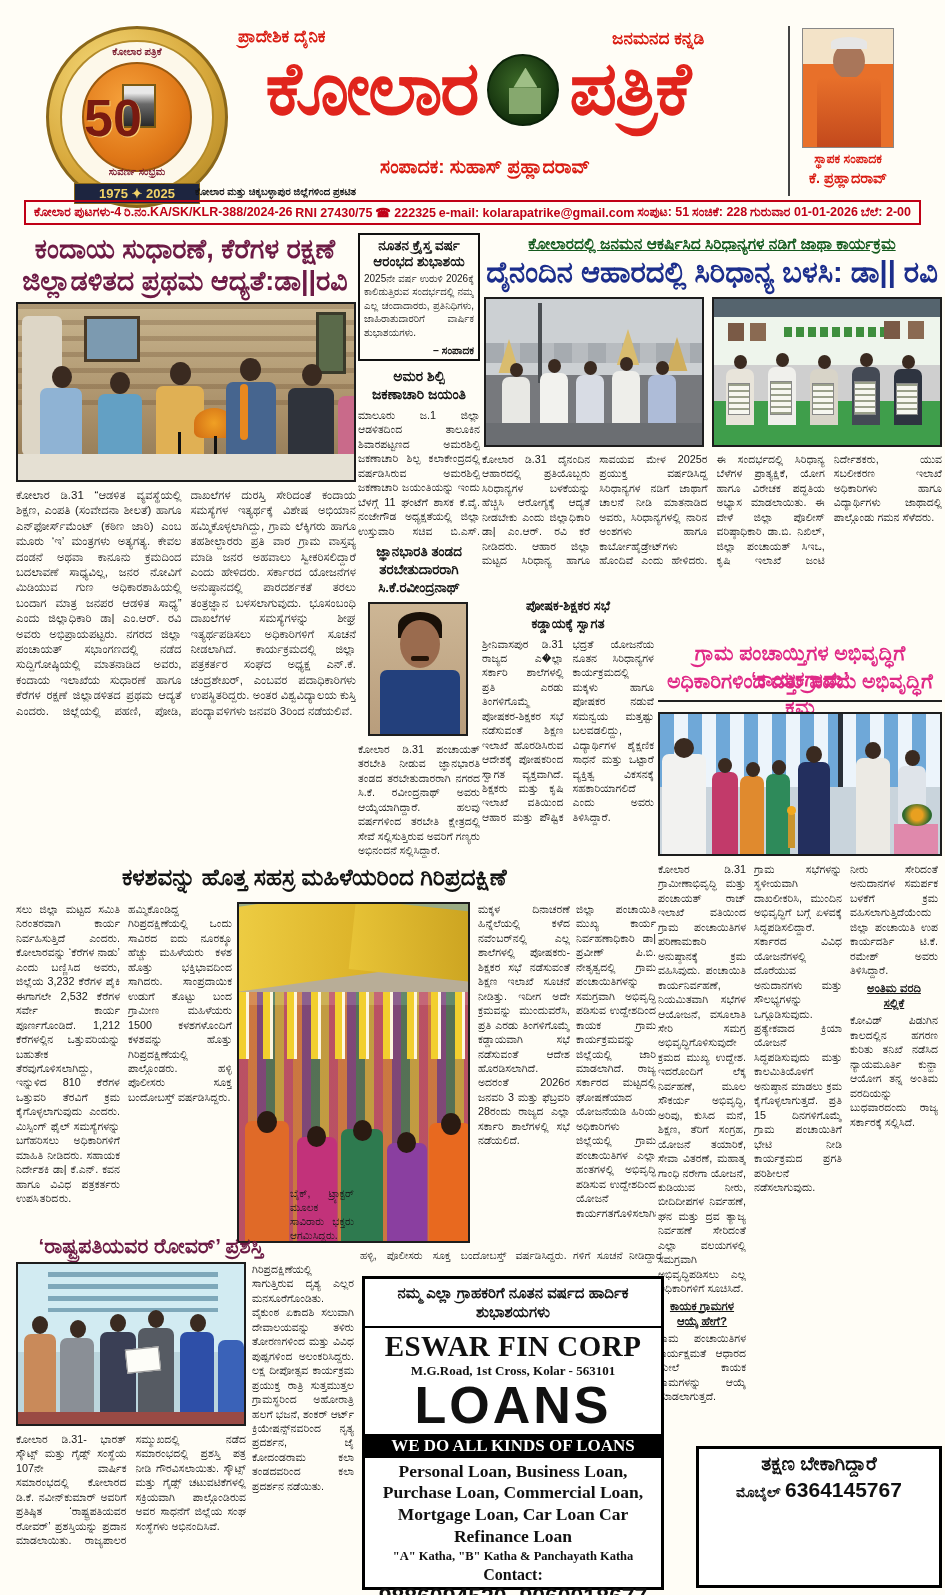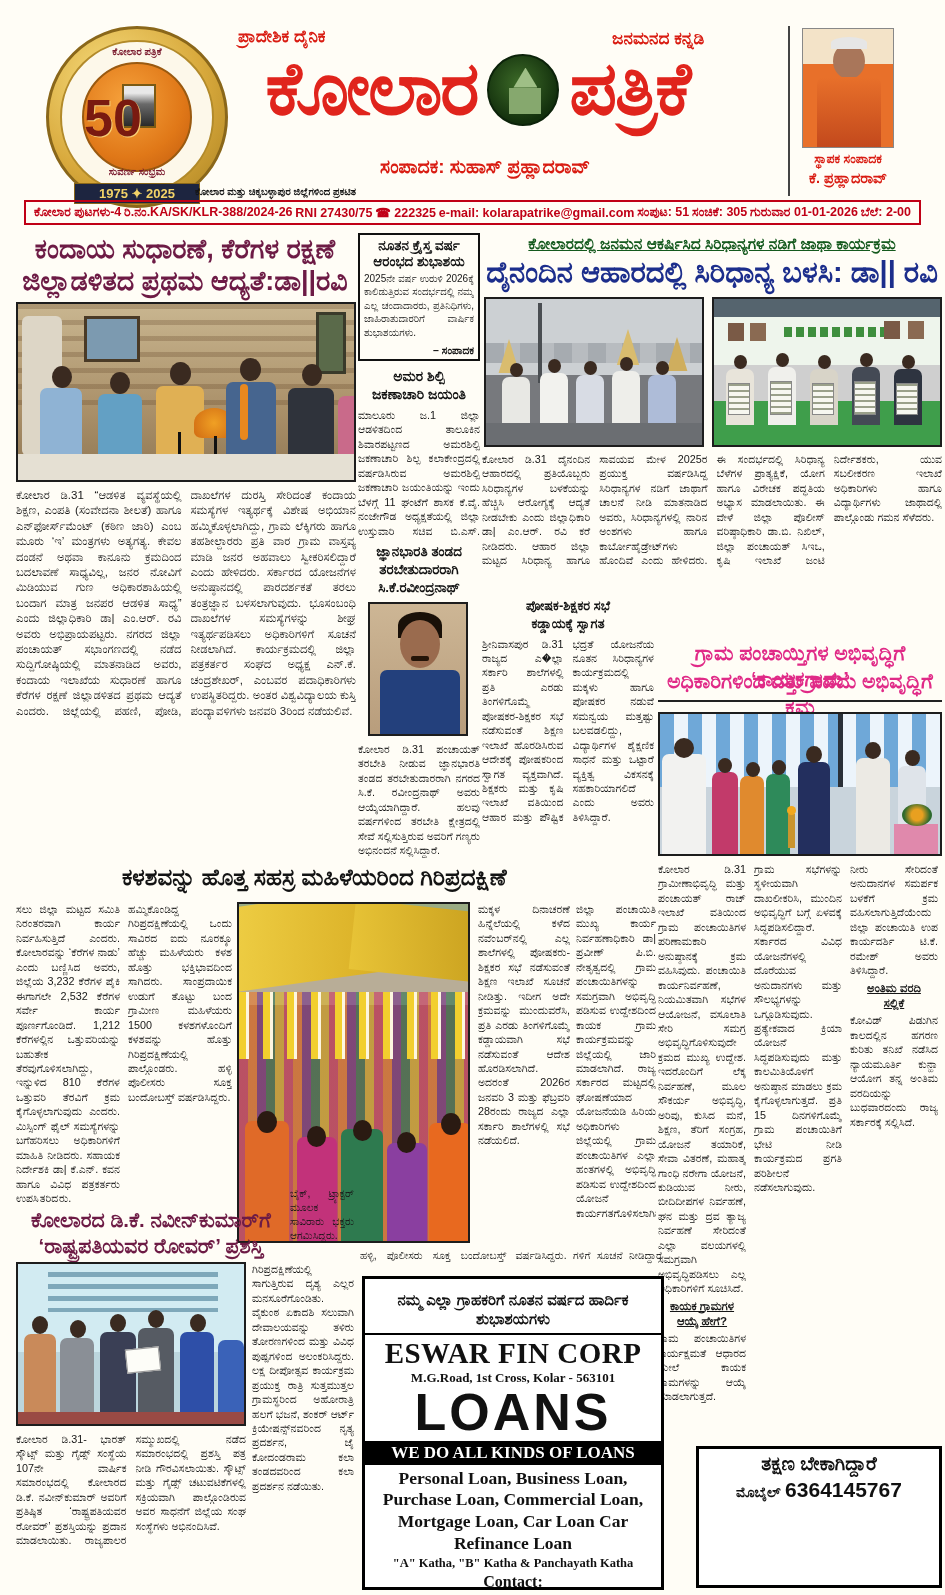--- a/index.html
+++ b/index.html
@@ -69,21 +69,21 @@
   <div class="abs center red" style="left:790px;top:152px;width:116px;font-size:12.5px;font-weight:bold">ಸ್ಥಾಪಕ ಸಂಪಾದಕ</div>
   <div class="abs center red" style="left:790px;top:170px;width:116px;font-size:14.5px;font-weight:bold">ಕೆ. ಪ್ರಹ್ಲಾದರಾವ್</div>
 
   <div class="abs dateline" style="left:24px;top:200px;width:897px;height:25px">
     <span>ಕೋಲಾರ ಪುಟಗಳು-4</span>
     <span>ರಿ.ನಂ.KA/SK/KLR-388/2024-26</span>
     <span>RNI 27430/75</span>
     <span>☎ 222325</span>
     <span>e-mail: kolarapatrike@gmail.com</span>
     <span>ಸಂಪುಟ: 51</span>
-    <span>ಸಂಚಿಕೆ: 305</span>
+    <span>ಸಂಚಿಕೆ: 228</span>
     <span>ಗುರುವಾರ 01-01-2026</span>
     <span>ಬೆಲೆ: 2-00</span>
   </div>
 
   <div class="abs center maroon" style="left:14px;top:234px;width:342px;font-size:27px;font-weight:800;line-height:1.15">ಕಂದಾಯ ಸುಧಾರಣೆ, ಕೆರೆಗಳ ರಕ್ಷಣೆ</div>
   <div class="abs center maroon" style="left:14px;top:266px;width:342px;font-size:27px;font-weight:800;line-height:1.15">ಜಿಲ್ಲಾಡಳಿತದ ಪ್ರಥಮ ಆದ್ಯತೆ:ಡಾ||ರವಿ</div>
 
   <div class="fig" style="left:16px;top:302px;width:340px;height:180px">
     <div class="s" style="inset:0;background:linear-gradient(180deg,#c9b690,#aa9069 60%,#8f7754)"></div>
     <div class="s" style="left:0;top:0;width:100%;height:60%;background:repeating-linear-gradient(180deg,rgba(100,70,40,.28) 0 5px,rgba(0,0,0,0) 5px 16px)"></div>
@@ -135,21 +135,20 @@
     <div class="bd" style="left:190px;bottom:0;width:42px;height:118px;background:#e8691f"></div>
     <div class="hd" style="left:202px;bottom:106px;width:20px;height:22px;background:#2a1a12"></div>
   </div>
 
   <div class="abs kn" style="left:478px;top:902px;width:92px;height:341px;font-size:10.8px">ಮಕ್ಕಳ ದಿನಾಚರಣೆ ಹಿನ್ನೆಲೆಯಲ್ಲಿ ಕಳೆದ ನವೆಂಬರ್‌ನಲ್ಲಿ ಎಲ್ಲ ಶಾಲೆಗಳಲ್ಲಿ ಪೋಷಕರು-ಶಿಕ್ಷಕರ ಸಭೆ ನಡೆಸುವಂತೆ ಶಿಕ್ಷಣ ಇಲಾಖೆ ಸೂಚನೆ ನೀಡಿತ್ತು. ಇದೀಗ ಅದೇ ಕ್ರಮವನ್ನು ಮುಂದುವರೆಸಿ, ಪ್ರತಿ ಎರಡು ತಿಂಗಳಿಗೊಮ್ಮೆ ಕಡ್ಡಾಯವಾಗಿ ಸಭೆ ನಡೆಸುವಂತೆ ಆದೇಶ ಹೊರಡಿಸಲಾಗಿದೆ. ಅದರಂತೆ 2026ರ ಜನವರಿ 3 ಮತ್ತು ಫೆಬ್ರವರಿ 28ರಂದು ರಾಜ್ಯದ ಎಲ್ಲಾ ಸರ್ಕಾರಿ ಶಾಲೆಗಳಲ್ಲಿ ಸಭೆ ನಡೆಯಲಿದೆ.</div>
 
   <div class="abs kn" style="left:576px;top:902px;width:80px;height:341px;font-size:10.8px">ಜಿಲ್ಲಾ ಪಂಚಾಯಿತಿ ಮುಖ್ಯ ಕಾರ್ಯ ನಿರ್ವಹಣಾಧಿಕಾರಿ ಡಾ| ಪ್ರವೀಣ್ ಪಿ.ಬಿ. ನೇತೃತ್ವದಲ್ಲಿ ಗ್ರಾಮ ಪಂಚಾಯಿತಿಗಳನ್ನು ಸಮಗ್ರವಾಗಿ ಅಭಿವೃದ್ಧಿ ಪಡಿಸುವ ಉದ್ದೇಶದಿಂದ ಕಾಯಕ ಗ್ರಾಮ ಕಾರ್ಯಕ್ರಮವನ್ನು ಜಿಲ್ಲೆಯಲ್ಲಿ ಜಾರಿ ಮಾಡಲಾಗಿದೆ. ರಾಜ್ಯ ಸರ್ಕಾರದ ಮಟ್ಟದಲ್ಲಿ ಘೋಷಣೆಯಾದ ಯೋಜನೆಯಡಿ ಹಿರಿಯ ಅಧಿಕಾರಿಗಳು ಜಿಲ್ಲೆಯಲ್ಲಿ ಗ್ರಾಮ ಪಂಚಾಯಿತಿಗಳ ಎಲ್ಲಾ ಹಂತಗಳಲ್ಲಿ ಅಭಿವೃದ್ಧಿ ಪಡಿಸುವ ಉದ್ದೇಶದಿಂದ ಯೋಜನೆ ಕಾರ್ಯಗತಗೊಳಿಸಲಾಗಿದೆ.</div>
 
   <div class="abs kn" style="left:290px;top:1186px;width:64px;height:74px;font-size:10.5px">ಬೈಕ್, ಟ್ರ್ಯಾಕ್ಟರ್ ಮೂಲಕ ಸಾವಿರಾರು ಭಕ್ತರು ಆಗಮಿಸಿದ್ದರು.</div>
 
-  <div class="abs center maroon" style="left:14px;top:1208px;width:274px;font-size:20.5px;font-weight:800;line-height:1.2">ಕೋಲಾರದ ಡಿ.ಕೆ. ನವೀನ್‌ಕುಮಾರ್‌ಗೆ</div>
   <div class="abs center maroon" style="left:14px;top:1234px;width:274px;font-size:20.5px;font-weight:800;line-height:1.2">‘ರಾಷ್ಟ್ರಪತಿಯವರ ರೋವರ್’ ಪ್ರಶಸ್ತಿ</div>
 
   <div class="fig" style="left:16px;top:1262px;width:230px;height:164px">
     <div class="s" style="inset:0;background:linear-gradient(180deg,#d2ebf2 0 55%,#bcd6de 55% 100%)"></div>
     <div class="s" style="left:30px;top:8px;width:170px;height:40px;background:repeating-linear-gradient(180deg,#7fa8ba 0 5px,transparent 5px 12px)"></div>
     <div class="hd" style="left:14px;top:52px;width:16px;height:18px"></div>
       <div class="bd" style="left:6px;top:70px;width:32px;height:94px;background:#c98a5a"></div>
     <div class="hd" style="left:52px;top:56px;width:16px;height:18px"></div>
       <div class="bd" style="left:42px;top:74px;width:34px;height:90px;background:#8a8f96"></div>
     <div class="hd" style="left:92px;top:50px;width:16px;height:18px"></div>
@@ -284,21 +283,21 @@
   </div>
   <div class="abs kn" style="left:754px;top:862px;width:88px;height:578px;font-size:10.8px">ಗ್ರಾಮ ಸಭೆಗಳನ್ನು ಸ್ಥಳೀಯವಾಗಿ ದಾಖಲೀಕರಿಸಿ, ಮುಂದಿನ ಅಭಿವೃದ್ಧಿಗೆ ಬಗ್ಗೆ ಏಳವಕ್ಕೆ ಸಿದ್ಧಪಡಿಸಲಿದ್ದಾರೆ. ಸರ್ಕಾರದ ವಿವಿಧ ಯೋಜನೆಗಳಲ್ಲಿ ದೊರೆಯುವ ಅನುದಾನಗಳು ಮತ್ತು ಸೌಲಭ್ಯಗಳನ್ನು ಒಗ್ಗೂಡಿಸುವುದು. ಪ್ರತ್ಯೇಕವಾದ ಕ್ರಿಯಾ ಯೋಜನೆ ಸಿದ್ಧಪಡಿಸುವುದು ಮತ್ತು ಕಾಲಮಿತಿಯೊಳಗೆ ಅನುಷ್ಠಾನ ಮಾಡಲು ಕ್ರಮ ಕೈಗೊಳ್ಳಲಾಗುತ್ತದೆ. ಪ್ರತಿ 15 ದಿನಗಳಿಗೊಮ್ಮೆ ಗ್ರಾಮ ಪಂಚಾಯಿತಿಗೆ ಭೇಟಿ ನೀಡಿ ಕಾರ್ಯಕ್ರಮದ ಪ್ರಗತಿ ಪರಿಶೀಲನೆ ನಡೆಸಲಾಗುವುದು.</div>
   <div class="abs kn" style="left:850px;top:862px;width:88px;height:578px;font-size:10.8px">
     <span>ನೀರು ಸೇರಿದಂತೆ ಅನುದಾನಗಳ ಸಮರ್ಪಕ ಬಳಕೆಗೆ ಕ್ರಮ ವಹಿಸಲಾಗುತ್ತಿದೆಯೆಂದು ಜಿಲ್ಲಾ ಪಂಚಾಯಿತಿ ಉಪ ಕಾರ್ಯದರ್ಶಿ ಟಿ.ಕೆ. ರಮೇಶ್ ಅವರು ತಿಳಿಸಿದ್ದಾರೆ.</span>
     <span class="subhead-u">ಅಂತಿಮ ವರದಿ ಸಲ್ಲಿಕೆ</span>
     <span>ಕೋವಿಡ್ ಪಿಡುಗಿನ ಕಾಲದಲ್ಲಿನ ಹಗರಣ ಕುರಿತು ತನಿಖೆ ನಡೆಸಿದ ನ್ಯಾಯಮೂರ್ತಿ ಕುನ್ಹಾ ಆಯೋಗ ತನ್ನ ಅಂತಿಮ ವರದಿಯನ್ನು ಬುಧವಾರದಂದು ರಾಜ್ಯ ಸರ್ಕಾರಕ್ಕೆ ಸಲ್ಲಿಸಿದೆ.</span>
   </div>
 
   <div class="abs kn cols2" style="left:360px;top:1248px;width:302px;height:26px;font-size:10.5px">ಹಳ್ಳಿ, ಪೊಲೀಸರು ಸೂಕ್ತ ಬಂದೋಬಸ್ತ್ ವರ್ಷಡಿಸಿದ್ದರು. ಗಳಿಗೆ ಸೂಚನೆ ನೀಡಿದ್ದಾರೆ ಎಂದು ವಿವರಿಸಿದ್ದಾರೆ.</div>
 
-  <div class="abs adbox" style="left:362px;top:1276px;width:302px;height:314px;padding:12px 6px">
+  <div class="abs adbox" style="left:362px;top:1276px;width:302px;height:314px;padding:5px 6px">
     <div style="font-size:15px;font-weight:bold;line-height:1.25;font-family:'Liberation Sans',sans-serif">ನಮ್ಮ ಎಲ್ಲಾ ಗ್ರಾಹಕರಿಗೆ ನೂತನ ವರ್ಷದ ಹಾರ್ದಿಕ ಶುಭಾಶಯಗಳು</div>
     <div style="border-top:2px solid #000;margin:4px -6px 2px"></div>
     <div style="font-size:29px;font-weight:900;letter-spacing:0.5px">ESWAR FIN CORP</div>
     <div style="font-size:13px;font-weight:bold">M.G.Road, 1st Cross, Kolar - 563101</div>
     <div style="font-size:52px;font-weight:900;line-height:1;font-family:'Liberation Sans',sans-serif;letter-spacing:3px">LOANS</div>
     <div style="background:#000;color:#fff;font-size:17px;font-weight:bold;padding:2px 0;margin:3px -6px">WE DO ALL KINDS OF LOANS</div>
     <div style="font-size:17.5px;font-weight:bold;line-height:1.25">Personal Loan, Business Loan, Purchase Loan, Commercial Loan, Mortgage Loan, Car Loan Car Refinance Loan</div>
     <div style="font-size:12.5px;font-weight:bold;margin-top:1px">"A" Katha, "B" Katha &amp; Panchayath Katha</div>
     <div style="font-size:16px;font-weight:bold;margin-top:2px">Contact:</div>
     <div style="font-size:23px;font-weight:900;font-family:'Liberation Sans',sans-serif">9886094520, 9060018677</div>

